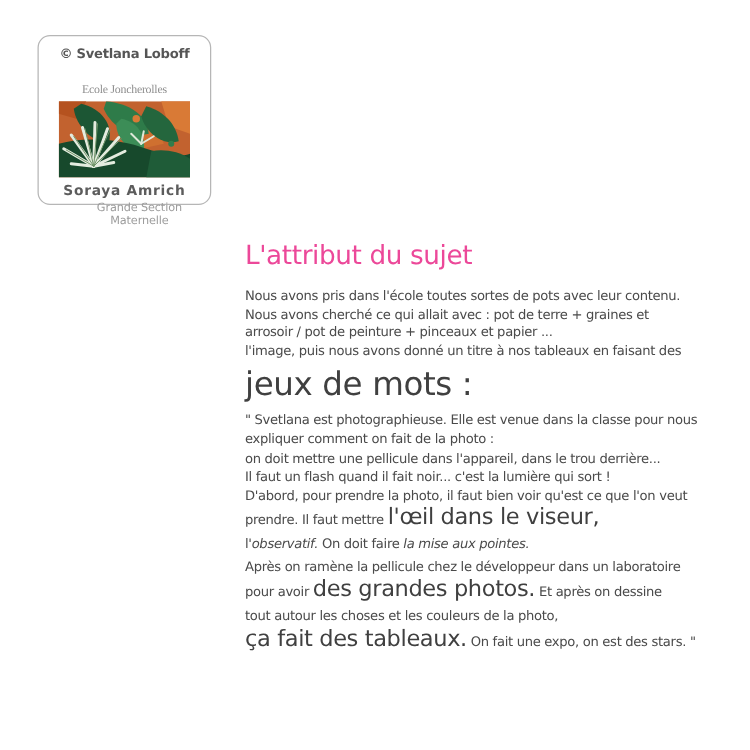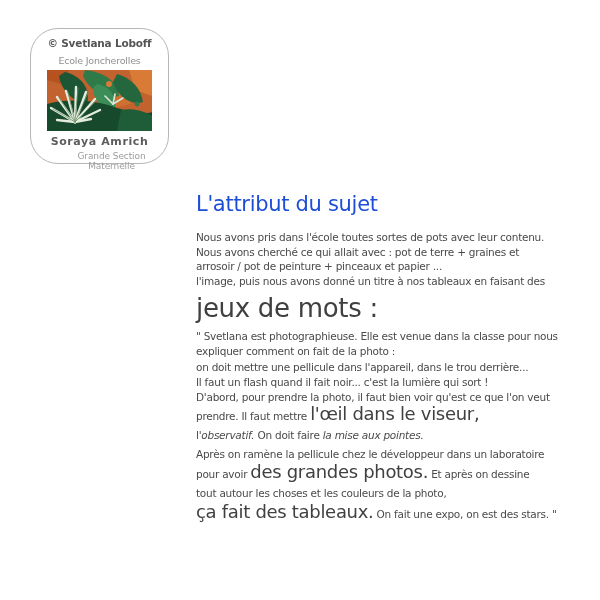--- a/index.html
+++ b/index.html
@@ -3,33 +3,33 @@
 <meta charset="utf-8">
 <style>
   html,body{margin:0;padding:0;background:#ffffff;}
   .page{
     position:relative;width:600px;height:600px;background:#ffffff;
     overflow:hidden;font-family:"DejaVu Sans",sans-serif;color:#474747;
   }
   
   .photo-card{
     position:absolute;left:30px;top:28px;width:139px;height:136px;
-    box-sizing:border-box;border:1.6px solid #b6b6b6;border-radius:28px;
+    box-sizing:border-box;border:1.6px solid #b6b6b6;border-radius:10px;
     background:#ffffff;text-align:center;padding-top:8px;
   }
   .credit{font-size:10.5px;font-weight:bold;color:#555555;letter-spacing:-0.2px;}
-  .school{font-size:9.5px;color:#8f8f8f;margin-top:6px;letter-spacing:-0.2px;}
+  .school{font-size:9.5px;color:#8f8f8f;margin-top:18px;letter-spacing:-0.2px;font-family:Liberation Serif, serif;}
   .photo{width:105px;height:61px;margin:4px auto 4px;line-height:0;}
   .photo svg{display:block;}
   .student{font-size:11px;font-weight:bold;color:#5c5c5c;letter-spacing:0.6px;margin-top:2px;}
   .grade{font-size:9px;color:#9c9c9c;margin-top:3px;letter-spacing:-0.1px;padding-left:24px;}
   
   .content{position:absolute;left:196px;top:192px;width:404px;}
   .title{
-    font-size:21px;font-weight:normal;color:#1d4ed8;
+    font-size:21px;font-weight:normal;color:#ec4899;
     letter-spacing:-0.3px;margin:0 0 14px 0;
   }
   .line{white-space:nowrap;font-size:10.5px;letter-spacing:-0.25px;color:#4a4a4a;}
   .intro .line{line-height:14.7px;}
   .bigline{
     font-size:26px;color:#404040;letter-spacing:-0.3px;
     margin:4px 0 6px 0;white-space:nowrap;
   }
   .quote1 .line{line-height:15.4px;}
   .quote2 .line{line-height:18.6px;}

